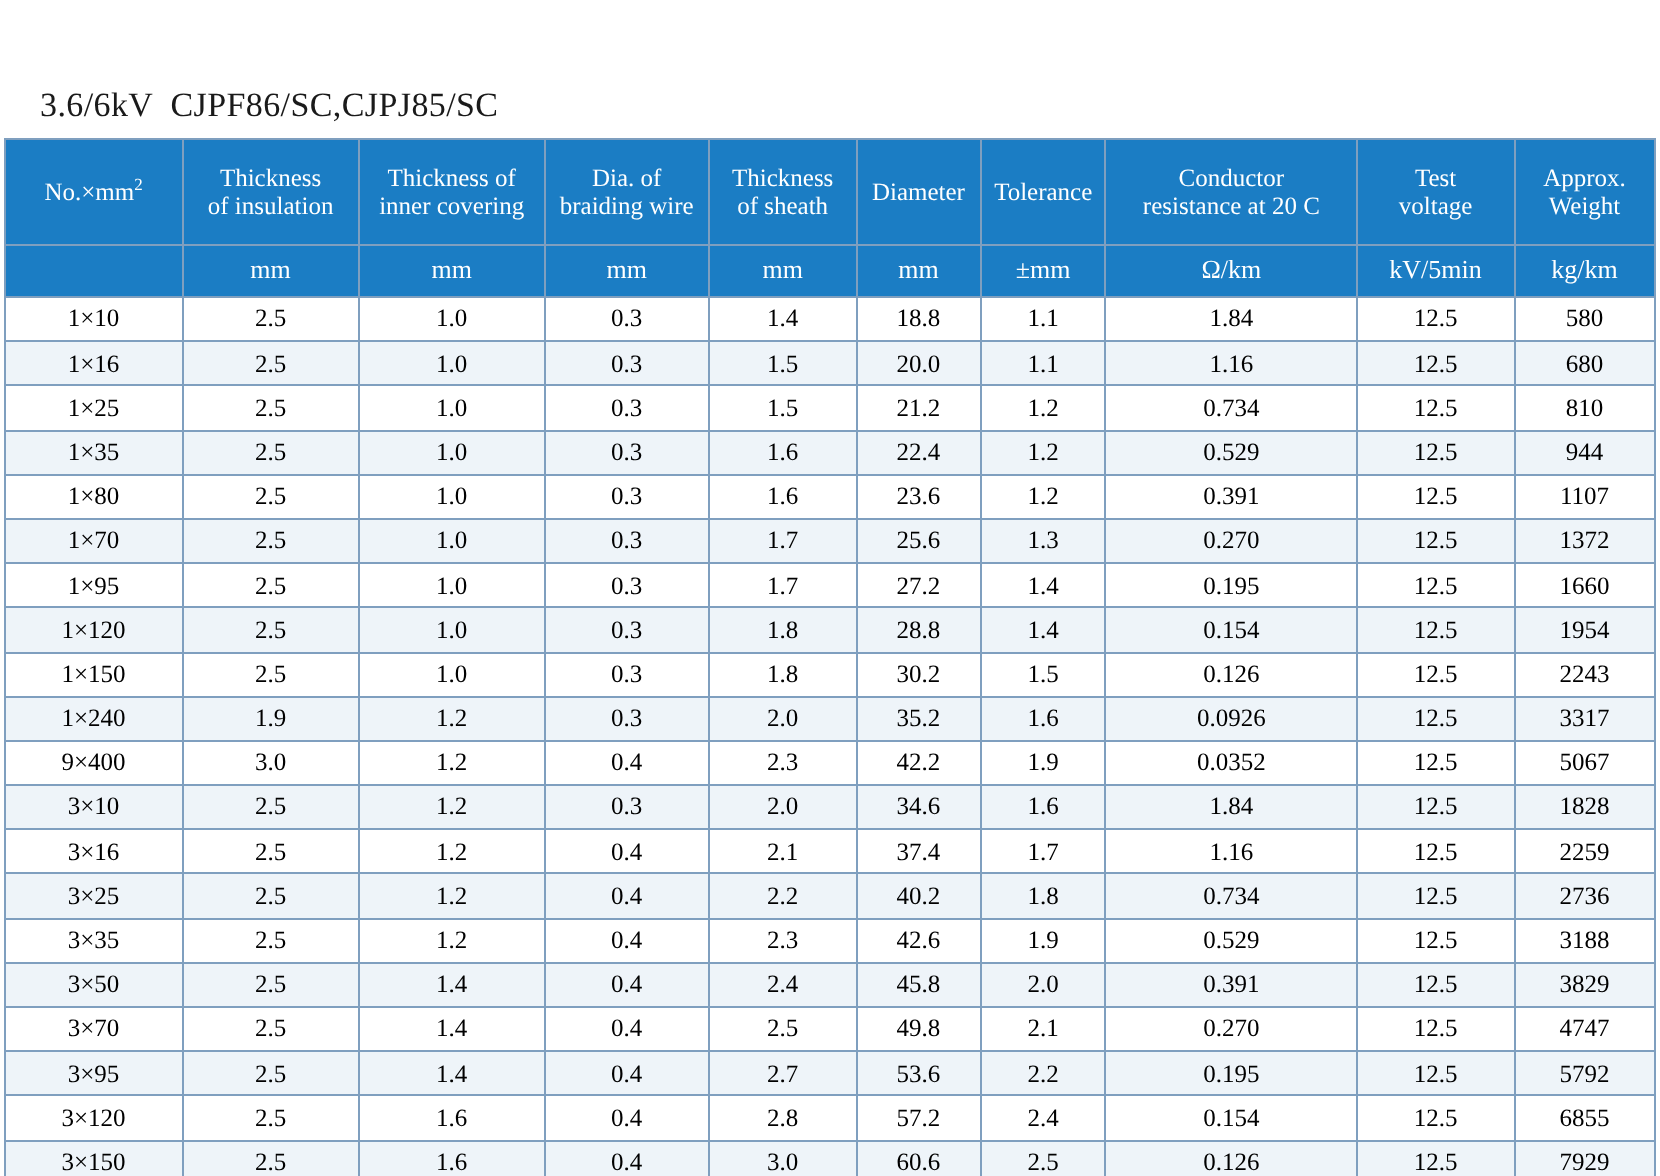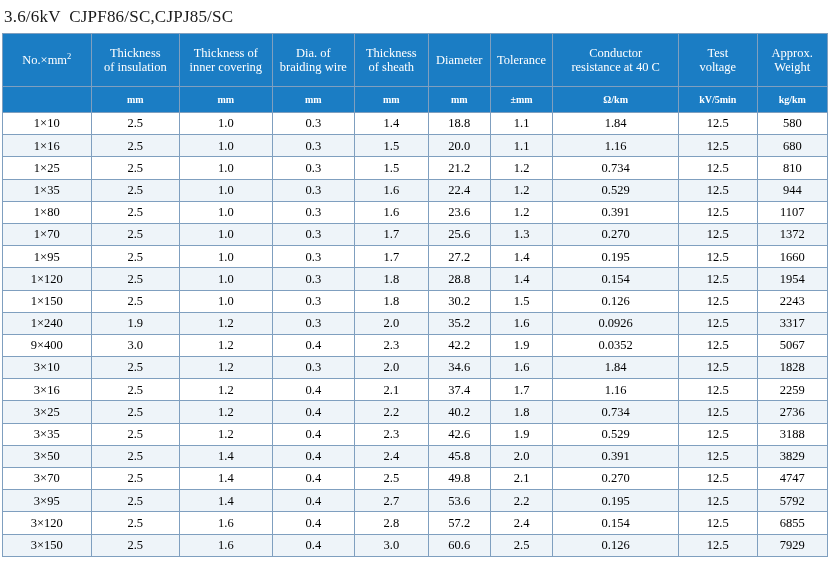--- a/index.html
+++ b/index.html
@@ -17,23 +17,24 @@
   .page {
     width: 830px;
     height: 588px;
     position: relative;
     box-sizing: border-box;
   }
   .doc-title {
     font-family: "Liberation Serif", serif;
     font-size: 17px;
     color: #1a1a1a;
-    padding: 7px 0 6px 4px;
+    padding: 7px 0 6px 20px;
     letter-spacing: 0.2px;
     white-space: pre;
+    margin-top: 36px;
   }
   table.spec {
     border-collapse: collapse;
     width: 826px;
     margin-left: 2px;
     table-layout: fixed;
   }
   table.spec th, table.spec td {
     border: 1px solid #7f9fbf;
     text-align: center;
@@ -46,22 +47,21 @@
     color: #ffffff;
     font-weight: normal;
     border: 1px solid #ffffff;
     padding: 3px 2px;
   }
   thead tr.head-main th {
     height: 46px;
   }
   thead tr.head-units th {
     height: 19px;
-    font-size: 10px;
-    font-weight: bold;
+    font-size: 13px;
   }
   tbody td {
     height: 21.2px;
     padding: 0;
     background: #ffffff;
     border: 1px solid #b9cfe2;
   }
   tbody tr:nth-child(even) td {
     background: #eef4f9;
   }
@@ -116,21 +116,21 @@
           <span class="hdr-line">of sheath</span>
         </th>
         <th>
           <span class="hdr-line">Diameter</span>
         </th>
         <th>
           <span class="hdr-line">Tolerance</span>
         </th>
         <th>
           <span class="hdr-line">Conductor</span>
-          <span class="hdr-line">resistance at 40 C</span>
+          <span class="hdr-line">resistance at 20 C</span>
         </th>
         <th>
           <span class="hdr-line">Test</span>
           <span class="hdr-line">voltage</span>
         </th>
         <th>
           <span class="hdr-line">Approx.</span>
           <span class="hdr-line">Weight</span>
         </th>
       </tr>

